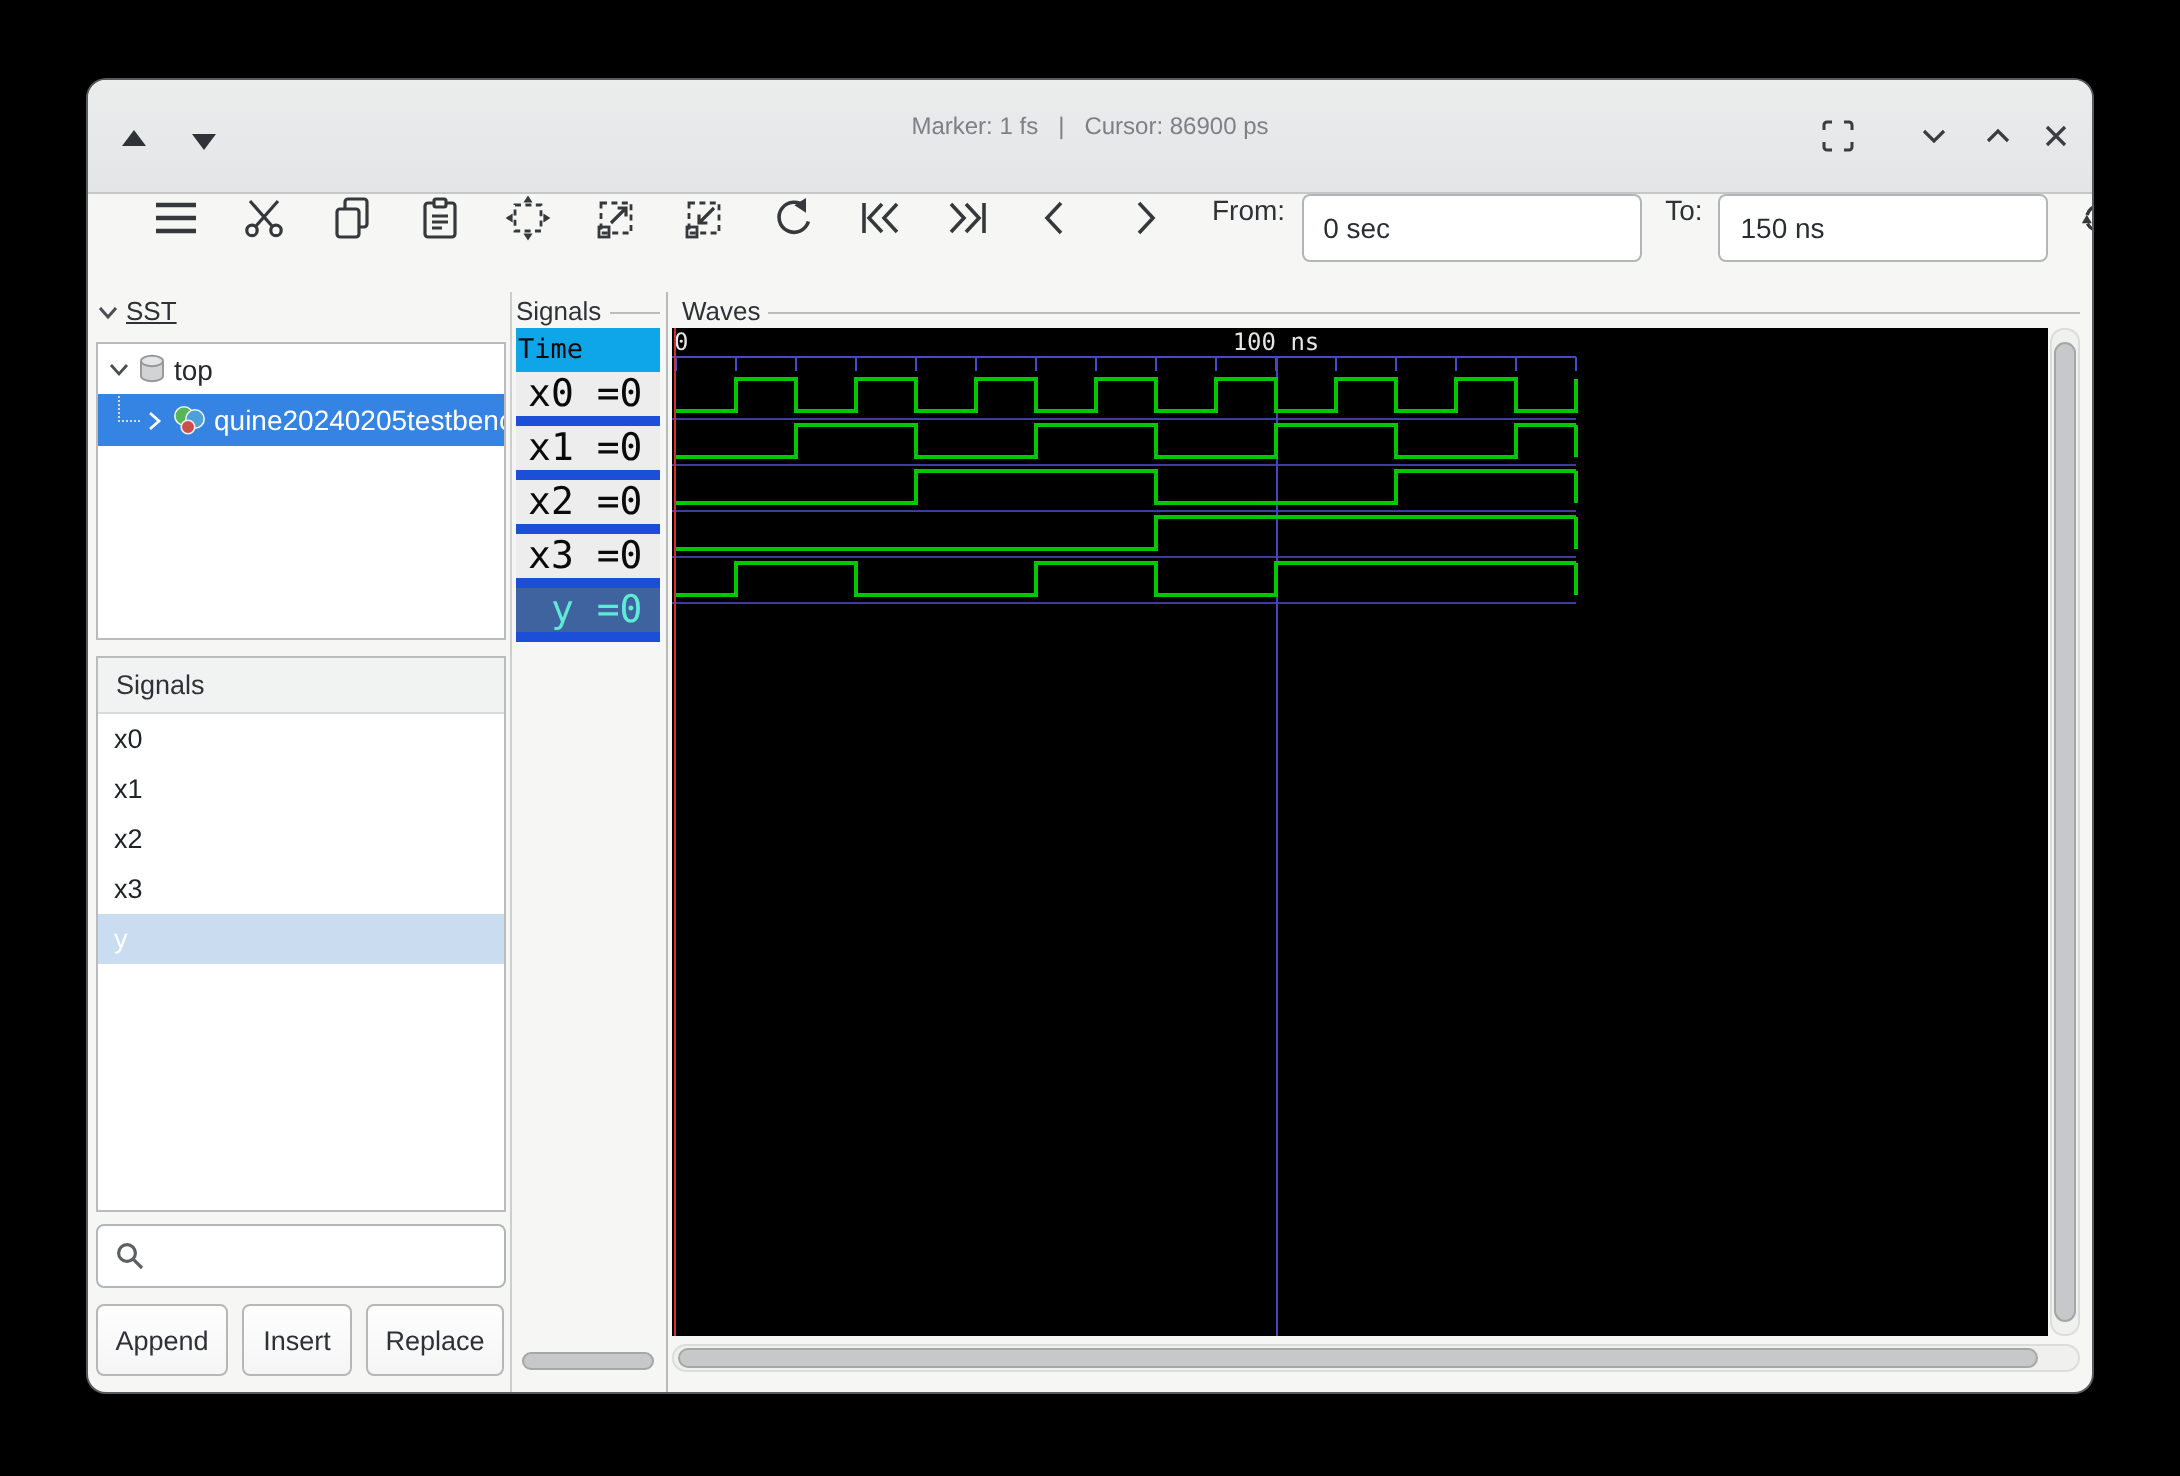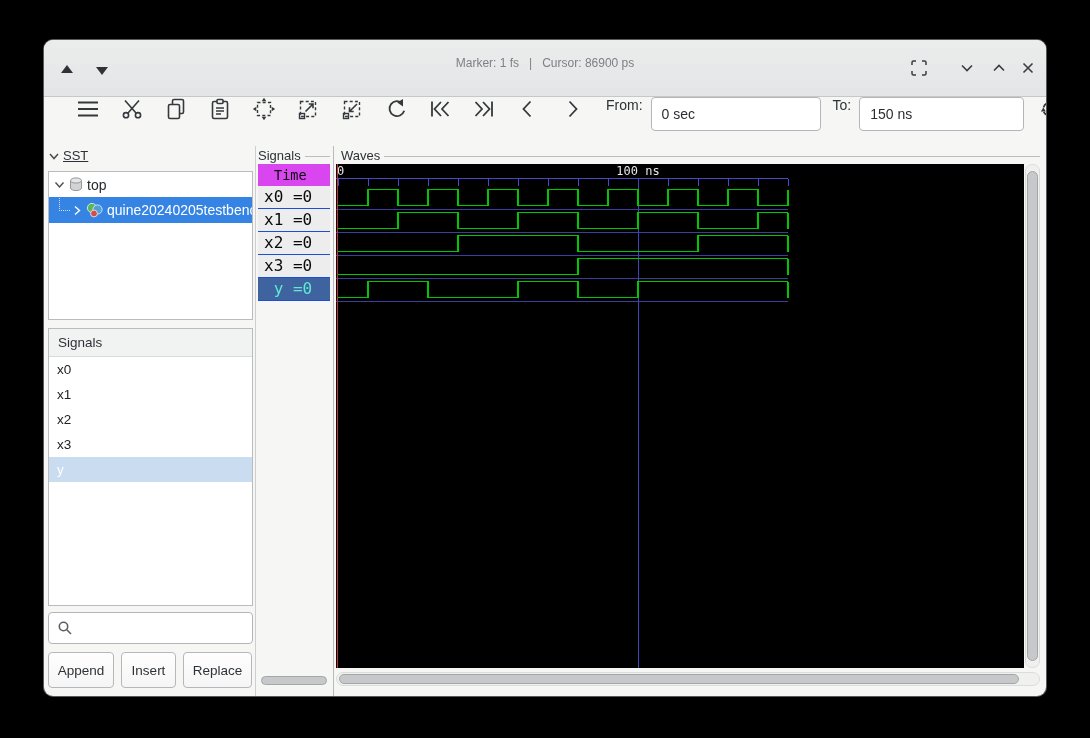--- a/index.html
+++ b/index.html
@@ -49,25 +49,25 @@
   .sf-item.selected{background:#cadcf0;color:#fff;}
   #search-box{position:absolute;left:4px;top:572px;width:205px;height:32px;background:#fff;
     border:1px solid #b3b6b9;border-radius:4px;box-sizing:border-box;display:flex;align-items:center;padding-left:8px;}
   #search-box input{border:none;outline:none;flex:1;font-size:13px;background:transparent;margin-left:6px;font-family:"Liberation Sans",sans-serif;}
   .action-btn{position:absolute;top:612px;height:36px;background:linear-gradient(#fefefe,#f5f5f5);
     border:1px solid #b5b7b9;border-radius:4px;font-size:13.5px;color:#2e3236;box-sizing:border-box;
     font-family:"Liberation Sans",sans-serif;padding:0;}
   
   .vdiv{position:absolute;top:106px;bottom:0;width:1px;background:#cdcecf;}
   
-  #time-header{position:absolute;left:214px;top:124px;width:72px;height:22px;background:#d946ef;
-    font-family:"DejaVu Sans Mono",monospace;font-size:13.5px;color:#0a0a0a;line-height:22px;padding-left:16px;box-sizing:border-box;}
+  #time-header{position:absolute;left:214px;top:124px;width:72px;height:22px;background:#0ea5e9;
+    font-family:"DejaVu Sans Mono",monospace;font-size:13.5px;color:#0a0a0a;line-height:22px;padding-left:1px;box-sizing:border-box;}
   #name-rows{position:absolute;left:214px;top:146px;width:72px;}
-  .name-row{height:22px;line-height:22px;background:#ededed;border-bottom:1px solid #1d4ed8;
-    font-family:"DejaVu Sans Mono",monospace;font-size:16px;color:#0a0a0a;padding-left:6px;box-sizing:content-box;white-space:pre;}
+  .name-row{height:22px;line-height:22px;background:#ededed;border-bottom:5px solid #1d4ed8;
+    font-family:"DejaVu Sans Mono",monospace;font-size:19px;color:#0a0a0a;padding-left:6px;box-sizing:content-box;white-space:pre;}
   .name-row.selected{background:#3e639f;color:#5eead4;}
   
   #wave-canvas{position:absolute;left:292px;top:124px;width:688px;height:504px;background:#000;}
   
   .sb-track{position:absolute;background:#f0f0ef;border:1px solid #dbdcdc;border-radius:7px;box-sizing:border-box;}
   .sb-thumb{position:absolute;background:#c7c8c9;border:1px solid #a5a6a7;border-radius:6px;box-sizing:border-box;}
   #wave-vsb{left:981px;top:124px;width:15px;height:504px;}
   #wave-vsb-thumb{left:983px;top:131px;width:11px;height:490px;}
   #wave-hsb{left:292px;top:632px;width:704px;height:14px;}
   #wave-hsb-thumb{left:295px;top:634px;width:680px;height:10px;}

